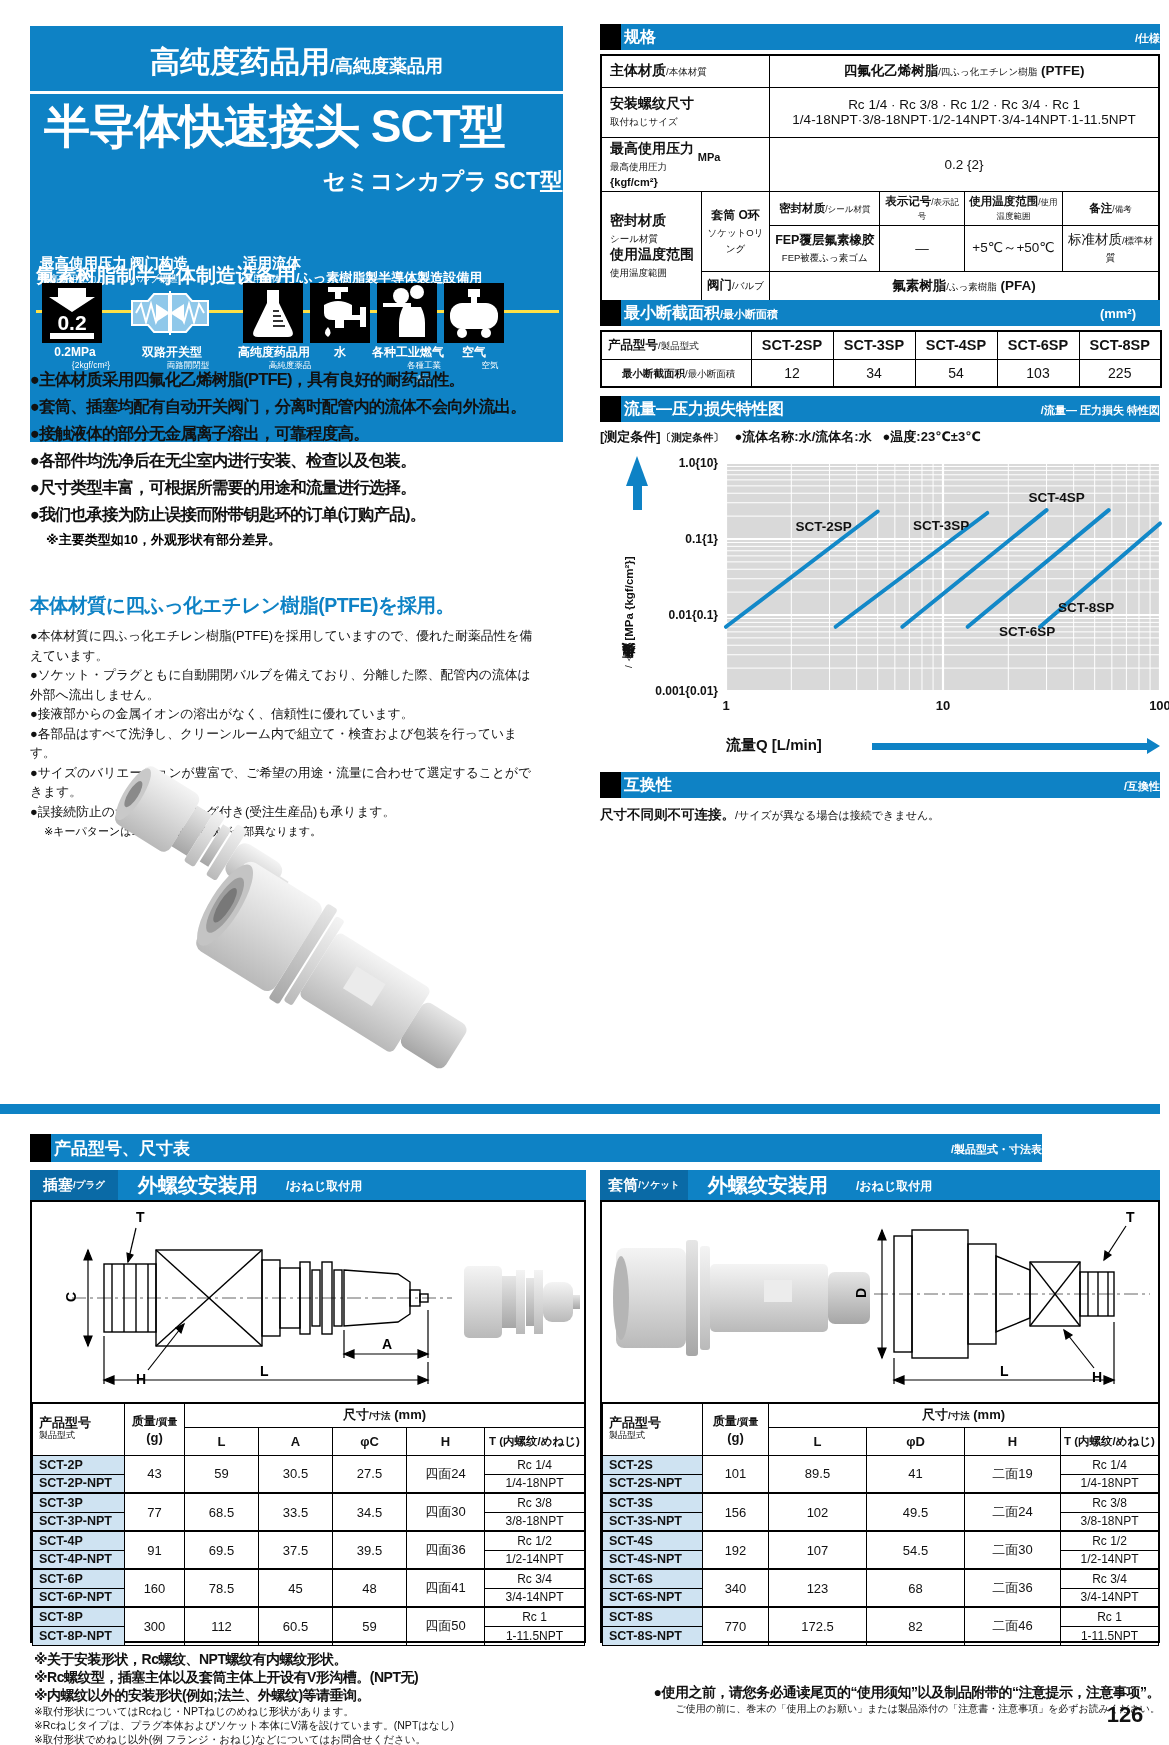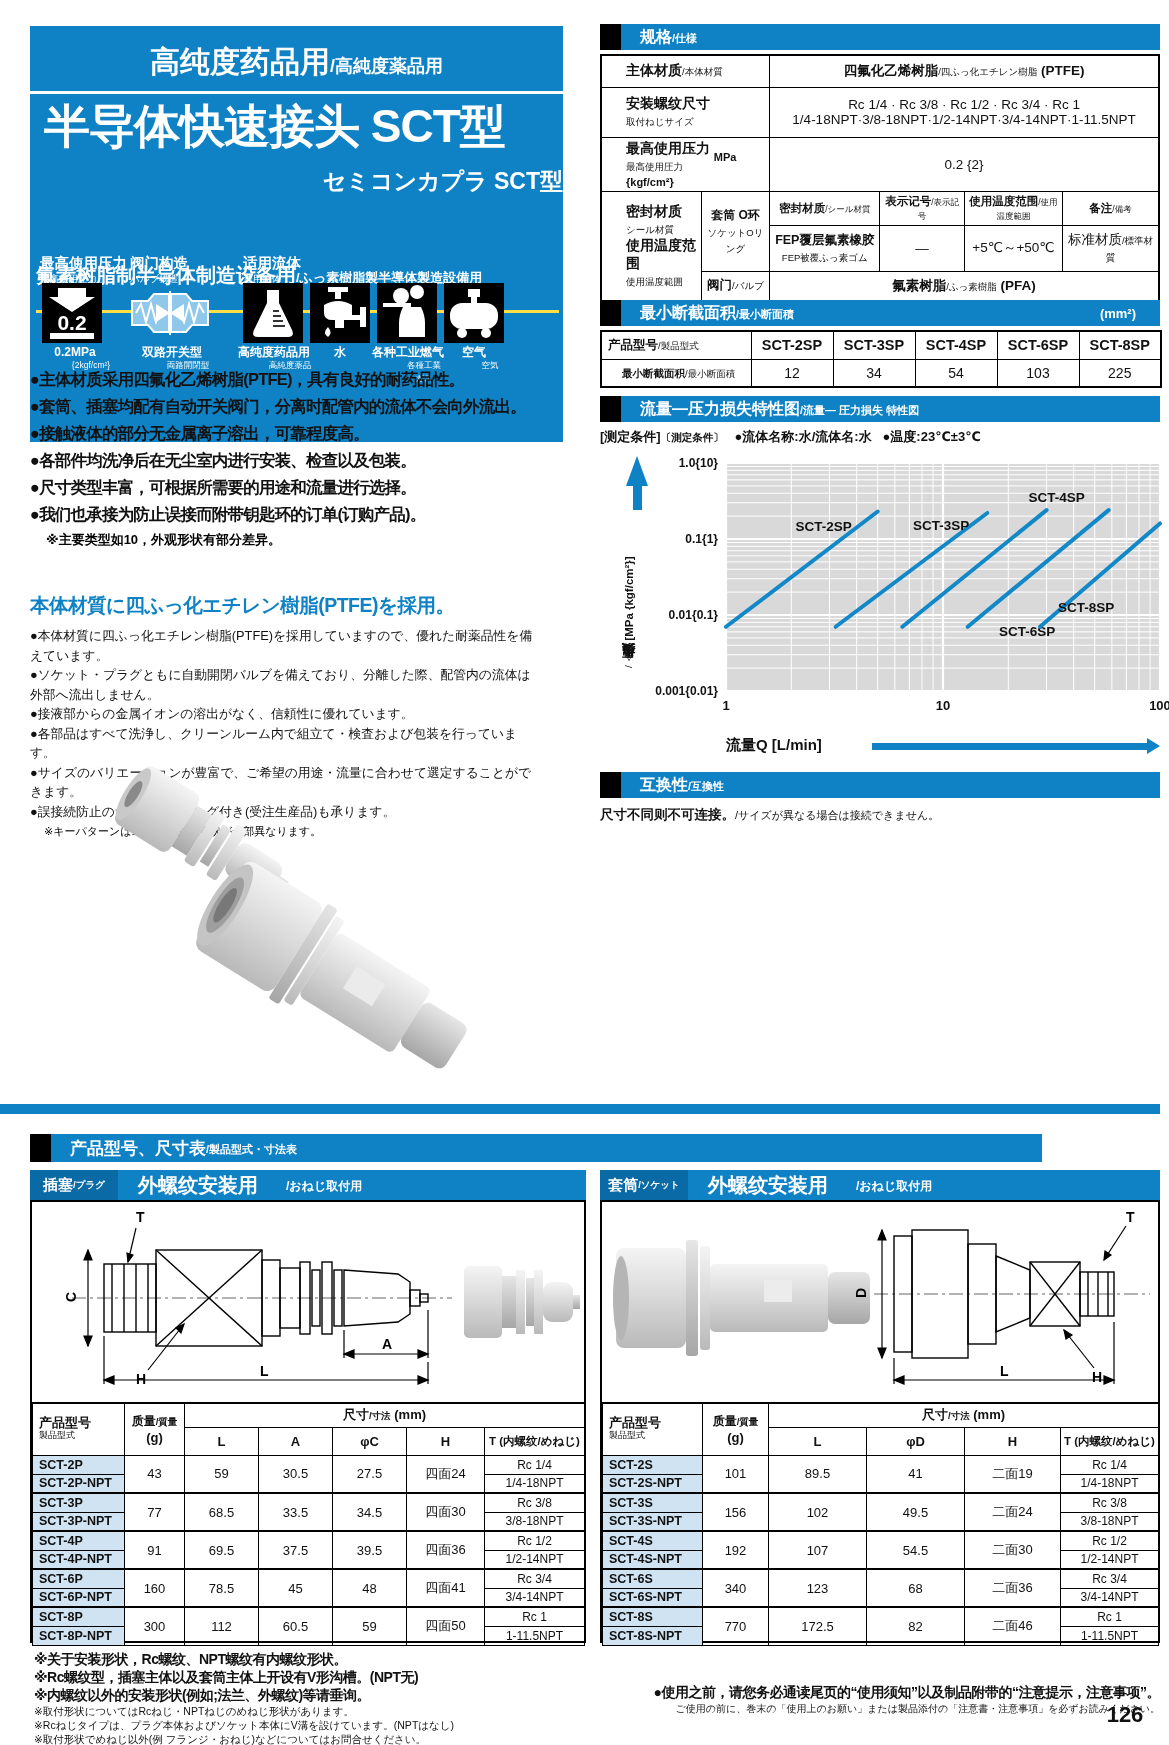--- a/index.html
+++ b/index.html
@@ -37,31 +37,31 @@
   .intro-zh li{list-style:none;font-size:16.5px;font-weight:600;line-height:27px;letter-spacing:-0.8px;color:#111;}
   .intro-zh .note{font-size:13px;font-weight:600;margin:3px 0 0 16px;}
   .intro-ja{left:30px;top:592px;width:512px;}
   .intro-ja h2{color:var(--blue);font-size:19.5px;font-weight:bold;letter-spacing:-0.5px;margin-bottom:7px;}
   .intro-ja li{list-style:none;font-size:12.8px;line-height:19.5px;color:#111;}
   .intro-ja .note{font-size:11px;margin:3px 0 0 14px;}
 
   
   .sec{display:flex;height:26px;}
   .sec .sq{width:21px;background:#000;}
-  .sec .lbl{flex:1;background:var(--blue);color:#fff;display:flex;align-items:center;padding-left:19px;}
+  .sec .lbl{flex:1;background:var(--blue);color:#fff;display:flex;align-items:center;padding-left:3px;justify-content:space-between;}
   .sec .lbl .zh{font-size:16px;font-weight:bold;}
   .sec .lbl .ja{font-size:11px;font-weight:bold;margin-top:2px;}
   .sec .lbl .unit{margin-left:auto;margin-right:24px;font-size:13px;font-weight:bold;}
 
   
   table{border-collapse:collapse;table-layout:fixed;}
   td{border:1px solid #000;text-align:center;vertical-align:middle;color:#111;}
   .spec{width:560px;border:2px solid #000;}
   .spec td{font-size:13.5px;padding:2px;}
-  .spec .lab{text-align:left;padding-left:24px;margin-top:23px;}
+  .spec .lab{text-align:left;padding-left:8px;margin-top:23px;}
   .spec .lab .zh{font-size:14px;font-weight:bold;}
   .spec .lab .ja{font-size:9.5px;}
   .spec .hcell{font-size:11.5px;font-weight:bold;}
   .spec .hcell .ja{font-size:8.5px;font-weight:normal;}
   .sm{font-size:9.5px;}
   .minT{width:560px;border:2px solid #000;}
   .minT td{font-size:14px;padding:3px 2px;}
   .minT .mod{font-weight:bold;font-size:14.5px;}
 
   

